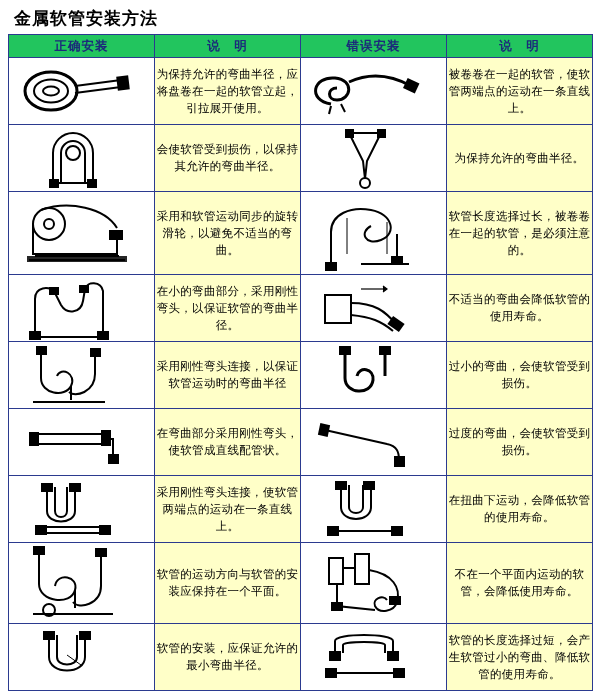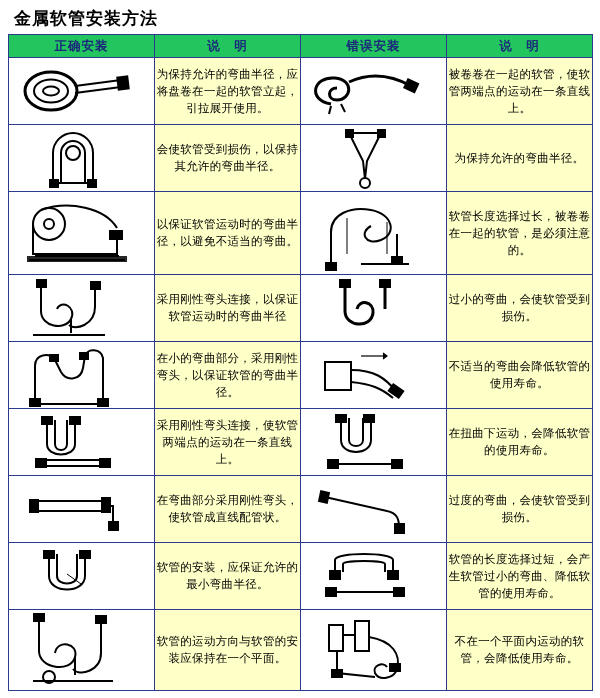--- a/index.html
+++ b/index.html
@@ -173,21 +173,21 @@
                 <path d="M24 30 L24 60 L108 60 L108 44"></path>
                 <path d="M32 16 C60 6 96 14 108 34"></path>
                 <path d="M26 62 L110 62"></path>
                 <path d="M20 66 L116 66"></path>
               </g>
               <rect x="100" y="36" width="14" height="10" fill="#000"></rect>
               <rect x="18" y="62" width="100" height="6" fill="#000" opacity="0.85"></rect>
             </svg>
           </span>
         </td>
-        <td class="txt-cell">以保证软管运动时的弯曲半径，以避免不适当的弯曲。</td>
+        <td class="txt-cell">采用和软管运动同步的旋转滑轮，以避免不适当的弯曲。</td>
         <td class="img-cell" style="height:82px">
           <span class="fig">
             <svg width="132" height="78" viewBox="0 0 132 78">
               <g fill="none" stroke="#000" stroke-width="2">
                 <path d="M30 70 L30 38 C30 20 50 12 70 16 C92 20 96 40 80 46 C64 52 58 38 70 32"></path>
                 <path d="M26 70 L34 70"></path>
                 <path d="M96 66 L96 40"></path>
                 <path d="M60 70 L108 70"></path>
               </g>
               <rect x="24" y="68" width="12" height="9" fill="#000"></rect>
@@ -200,20 +200,56 @@
           </span>
         </td>
         <td class="txt-cell">软管长度选择过长，被卷卷在一起的软管，是必须注意的。</td>
       </tr>
 
       <tr>
         <td class="img-cell">
           <span class="fig">
             <svg width="128" height="66" viewBox="0 0 128 66">
               <g fill="none" stroke="#000" stroke-width="2">
+                <path d="M26 62 L26 24 C26 12 40 10 46 18 L52 30 C58 40 72 38 74 26 L76 14"></path>
+                <path d="M76 14 C78 6 92 6 94 16 L94 62"></path>
+                <path d="M20 62 L100 62"></path>
+              </g>
+              <rect x="20" y="56" width="12" height="9" fill="#000"></rect>
+              <rect x="88" y="56" width="12" height="9" fill="#000"></rect>
+              <rect x="40" y="12" width="10" height="8" fill="#000"></rect>
+              <rect x="70" y="10" width="10" height="8" fill="#000"></rect>
+            </svg>
+          </span>
+        </td>
+        <td class="txt-cell">在小的弯曲部分，采用刚性弯头，以保证软管的弯曲半径。</td>
+        <td class="img-cell">
+          <span class="fig">
+            <svg width="128" height="66" viewBox="0 0 128 66">
+              <g fill="none" stroke="#000" stroke-width="2">
+                <rect x="24" y="20" width="26" height="28"></rect>
+                <path d="M50 28 C74 28 84 36 96 50"></path>
+                <path d="M50 40 C70 42 80 46 92 56"></path>
+              </g>
+              <rect x="88" y="44" width="14" height="10" fill="#000" transform="rotate(35 95 49)"></rect>
+              <g stroke="#000" stroke-width="1.2">
+                <path d="M60 14 L84 14"></path>
+                  <path d="M82 11 L86 14 L82 17"></path>
+              </g>
+            </svg>
+          </span>
+        </td>
+        <td class="txt-cell">不适当的弯曲会降低软管的使用寿命。</td>
+      </tr>
+
+      <tr>
+        <td class="img-cell">
+          <span class="fig">
+            <svg width="128" height="66" viewBox="0 0 128 66">
+              <g fill="none" stroke="#000" stroke-width="2">
                 <path d="M32 8 L32 36 C32 52 56 56 62 44 C68 32 52 24 48 34"></path>
                 <path d="M62 44 L62 58"></path>
                 <path d="M86 10 L86 32 C86 50 66 56 60 50"></path>
               </g>
               <rect x="27" y="4" width="11" height="9" fill="#000"></rect>
               <rect x="81" y="6" width="11" height="9" fill="#000"></rect>
               <path d="M24 60 L96 60" stroke="#000" stroke-width="2" fill="none"></path>
             </svg>
           </span>
         </td>
@@ -229,51 +265,44 @@
               <rect x="78" y="4" width="12" height="9" fill="#000"></rect>
             </svg>
           </span>
         </td>
         <td class="txt-cell">过小的弯曲，会使软管受到损伤。</td>
       </tr>
 
       <tr>
         <td class="img-cell">
           <span class="fig">
-            <svg width="128" height="66" viewBox="0 0 128 66">
-              <g fill="none" stroke="#000" stroke-width="2">
-                <path d="M26 62 L26 24 C26 12 40 10 46 18 L52 30 C58 40 72 38 74 26 L76 14"></path>
-                <path d="M76 14 C78 6 92 6 94 16 L94 62"></path>
-                <path d="M20 62 L100 62"></path>
-              </g>
-              <rect x="20" y="56" width="12" height="9" fill="#000"></rect>
-              <rect x="88" y="56" width="12" height="9" fill="#000"></rect>
-              <rect x="40" y="12" width="10" height="8" fill="#000"></rect>
-              <rect x="70" y="10" width="10" height="8" fill="#000"></rect>
-            </svg>
-          </span>
-        </td>
-        <td class="txt-cell">在小的弯曲部分，采用刚性弯头，以保证软管的弯曲半径。</td>
-        <td class="img-cell">
-          <span class="fig">
-            <svg width="128" height="66" viewBox="0 0 128 66">
-              <g fill="none" stroke="#000" stroke-width="2">
-                <rect x="24" y="20" width="26" height="28"></rect>
-                <path d="M50 28 C74 28 84 36 96 50"></path>
-                <path d="M50 40 C70 42 80 46 92 56"></path>
-              </g>
-              <rect x="88" y="44" width="14" height="10" fill="#000" transform="rotate(35 95 49)"></rect>
-              <g stroke="#000" stroke-width="1.2">
-                <path d="M60 14 L84 14"></path>
-                  <path d="M82 11 L86 14 L82 17"></path>
-              </g>
-            </svg>
-          </span>
-        </td>
-        <td class="txt-cell">不适当的弯曲会降低软管的使用寿命。</td>
+            <svg width="128" height="56" viewBox="0 0 128 56">
+              <g fill="none" stroke="#000" stroke-width="2">
+                <rect x="26" y="20" width="70" height="10"></rect>
+                <path d="M96 25 L104 25 L104 44"></path>
+              </g>
+              <rect x="20" y="18" width="10" height="14" fill="#000"></rect>
+              <rect x="92" y="16" width="10" height="16" fill="#000"></rect>
+              <rect x="99" y="40" width="11" height="10" fill="#000"></rect>
+            </svg>
+          </span>
+        </td>
+        <td class="txt-cell">在弯曲部分采用刚性弯头，使软管成直线配管状。</td>
+        <td class="img-cell">
+          <span class="fig">
+            <svg width="128" height="56" viewBox="0 0 128 56">
+              <g fill="none" stroke="#000" stroke-width="2">
+                <path d="M24 16 L86 30 C96 32 98 38 98 46"></path>
+              </g>
+              <rect x="18" y="10" width="10" height="12" fill="#000" transform="rotate(12 23 16)"></rect>
+              <rect x="93" y="42" width="11" height="11" fill="#000"></rect>
+            </svg>
+          </span>
+        </td>
+        <td class="txt-cell">过度的弯曲，会使软管受到损伤。</td>
       </tr>
 
       <tr>
         <td class="img-cell">
           <span class="fig">
             <svg width="128" height="64" viewBox="0 0 128 64">
               <g fill="none" stroke="#000" stroke-width="2">
                 <path d="M38 10 L38 34 C38 48 66 48 66 34 L66 10"></path>
                 <path d="M46 10 L46 34 C46 42 58 42 58 34 L58 10"></path>
                 <path d="M30 56 L96 56"></path>
@@ -296,84 +325,20 @@
                 <path d="M30 54 L96 54"></path>
               </g>
               <rect x="34" y="4" width="12" height="9" fill="#000"></rect>
               <rect x="62" y="4" width="12" height="9" fill="#000"></rect>
               <rect x="26" y="49" width="12" height="10" fill="#000"></rect>
               <rect x="90" y="49" width="12" height="10" fill="#000"></rect>
             </svg>
           </span>
         </td>
         <td class="txt-cell">在扭曲下运动，会降低软管的使用寿命。</td>
-      </tr>
-
-      <tr>
-        <td class="img-cell">
-          <span class="fig">
-            <svg width="128" height="56" viewBox="0 0 128 56">
-              <g fill="none" stroke="#000" stroke-width="2">
-                <rect x="26" y="20" width="70" height="10"></rect>
-                <path d="M96 25 L104 25 L104 44"></path>
-              </g>
-              <rect x="20" y="18" width="10" height="14" fill="#000"></rect>
-              <rect x="92" y="16" width="10" height="16" fill="#000"></rect>
-              <rect x="99" y="40" width="11" height="10" fill="#000"></rect>
-            </svg>
-          </span>
-        </td>
-        <td class="txt-cell">在弯曲部分采用刚性弯头，使软管成直线配管状。</td>
-        <td class="img-cell">
-          <span class="fig">
-            <svg width="128" height="56" viewBox="0 0 128 56">
-              <g fill="none" stroke="#000" stroke-width="2">
-                <path d="M24 16 L86 30 C96 32 98 38 98 46"></path>
-              </g>
-              <rect x="18" y="10" width="10" height="12" fill="#000" transform="rotate(12 23 16)"></rect>
-              <rect x="93" y="42" width="11" height="11" fill="#000"></rect>
-            </svg>
-          </span>
-        </td>
-        <td class="txt-cell">过度的弯曲，会使软管受到损伤。</td>
-      </tr>
-
-      <tr>
-        <td class="img-cell">
-          <span class="fig">
-            <svg width="128" height="64" viewBox="0 0 128 64">
-              <g fill="none" stroke="#000" stroke-width="2">
-                <path d="M40 10 L40 32 C40 50 76 50 76 32 L76 10"></path>
-                <path d="M48 10 L48 32 C48 42 68 42 68 32 L68 10"></path>
-              </g>
-              <rect x="34" y="6" width="12" height="9" fill="#000"></rect>
-              <rect x="70" y="6" width="12" height="9" fill="#000"></rect>
-              <g stroke="#000" stroke-width="1" fill="none">
-                <path d="M58 30 L72 40"></path>
-              </g>
-            </svg>
-          </span>
-        </td>
-        <td class="txt-cell">软管的安装，应保证允许的最小弯曲半径。</td>
-        <td class="img-cell">
-          <span class="fig">
-            <svg width="128" height="64" viewBox="0 0 128 64">
-              <g fill="none" stroke="#000" stroke-width="2">
-                <path d="M34 28 L34 16 C34 8 92 8 92 16 L92 28"></path>
-                <path d="M42 28 L42 20 C42 16 84 16 84 20 L84 28"></path>
-                <path d="M28 48 L98 48"></path>
-              </g>
-              <rect x="28" y="26" width="12" height="10" fill="#000"></rect>
-              <rect x="86" y="26" width="12" height="10" fill="#000"></rect>
-              <rect x="24" y="43" width="12" height="10" fill="#000"></rect>
-              <rect x="92" y="43" width="12" height="10" fill="#000"></rect>
-            </svg>
-          </span>
-        </td>
-        <td class="txt-cell">软管的长度选择过短，会产生软管过小的弯曲、降低软管的使用寿命。</td>
       </tr>
 
       <tr>
         <td class="img-cell" style="height:80px">
           <span class="fig">
             <svg width="132" height="78" viewBox="0 0 132 78">
               <g fill="none" stroke="#000" stroke-width="2">
                 <path d="M30 6 L30 40 C30 58 62 62 66 46 C70 32 48 28 46 42"></path>
                 <path d="M66 46 L66 64"></path>
                 <path d="M92 8 L92 42 C92 60 70 66 64 58"></path>
@@ -397,15 +362,50 @@
                 <path d="M36 40 L36 62 L74 66"></path>
               </g>
               <rect x="30" y="58" width="12" height="9" fill="#000"></rect>
               <rect x="88" y="52" width="12" height="9" fill="#000"></rect>
             </svg>
           </span>
         </td>
         <td class="txt-cell">不在一个平面内运动的软管，会降低使用寿命。</td>
       </tr>
 
+      <tr>
+        <td class="img-cell">
+          <span class="fig">
+            <svg width="128" height="64" viewBox="0 0 128 64">
+              <g fill="none" stroke="#000" stroke-width="2">
+                <path d="M40 10 L40 32 C40 50 76 50 76 32 L76 10"></path>
+                <path d="M48 10 L48 32 C48 42 68 42 68 32 L68 10"></path>
+              </g>
+              <rect x="34" y="6" width="12" height="9" fill="#000"></rect>
+              <rect x="70" y="6" width="12" height="9" fill="#000"></rect>
+              <g stroke="#000" stroke-width="1" fill="none">
+                <path d="M58 30 L72 40"></path>
+              </g>
+            </svg>
+          </span>
+        </td>
+        <td class="txt-cell">软管的安装，应保证允许的最小弯曲半径。</td>
+        <td class="img-cell">
+          <span class="fig">
+            <svg width="128" height="64" viewBox="0 0 128 64">
+              <g fill="none" stroke="#000" stroke-width="2">
+                <path d="M34 28 L34 16 C34 8 92 8 92 16 L92 28"></path>
+                <path d="M42 28 L42 20 C42 16 84 16 84 20 L84 28"></path>
+                <path d="M28 48 L98 48"></path>
+              </g>
+              <rect x="28" y="26" width="12" height="10" fill="#000"></rect>
+              <rect x="86" y="26" width="12" height="10" fill="#000"></rect>
+              <rect x="24" y="43" width="12" height="10" fill="#000"></rect>
+              <rect x="92" y="43" width="12" height="10" fill="#000"></rect>
+            </svg>
+          </span>
+        </td>
+        <td class="txt-cell">软管的长度选择过短，会产生软管过小的弯曲、降低软管的使用寿命。</td>
+      </tr>
+
     </tbody>
   </table>
 </div>
 
 </body></html>

